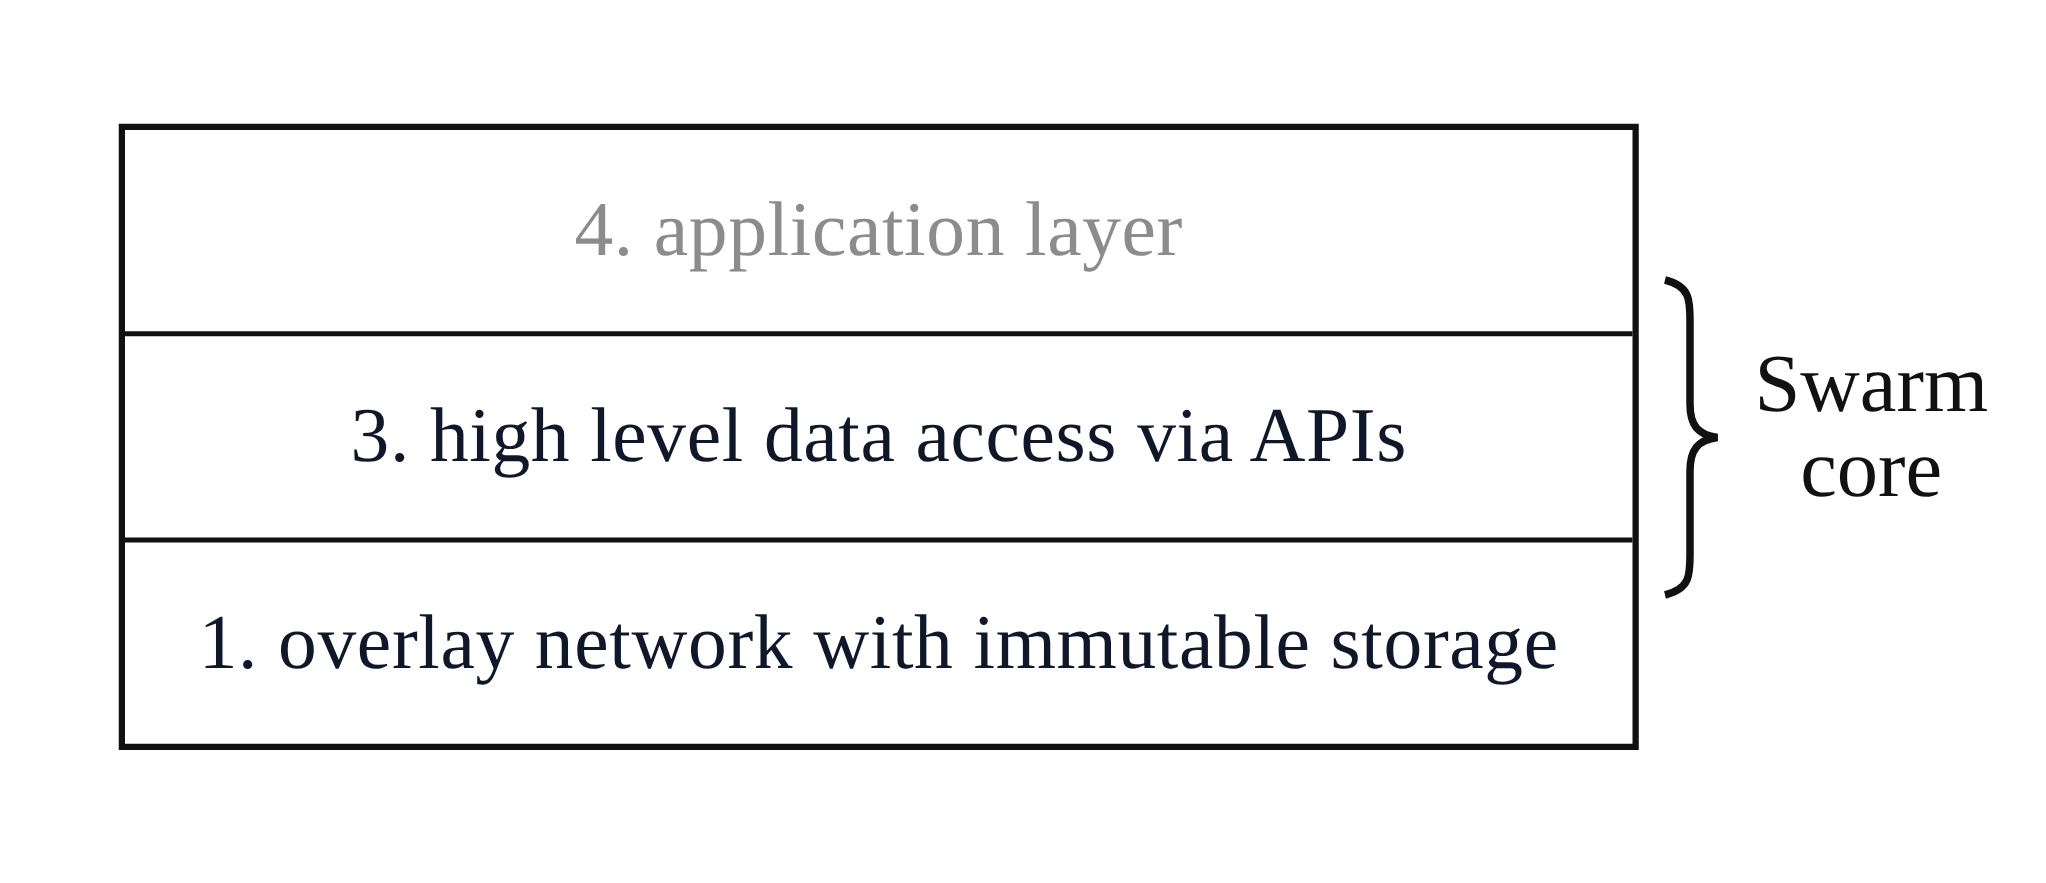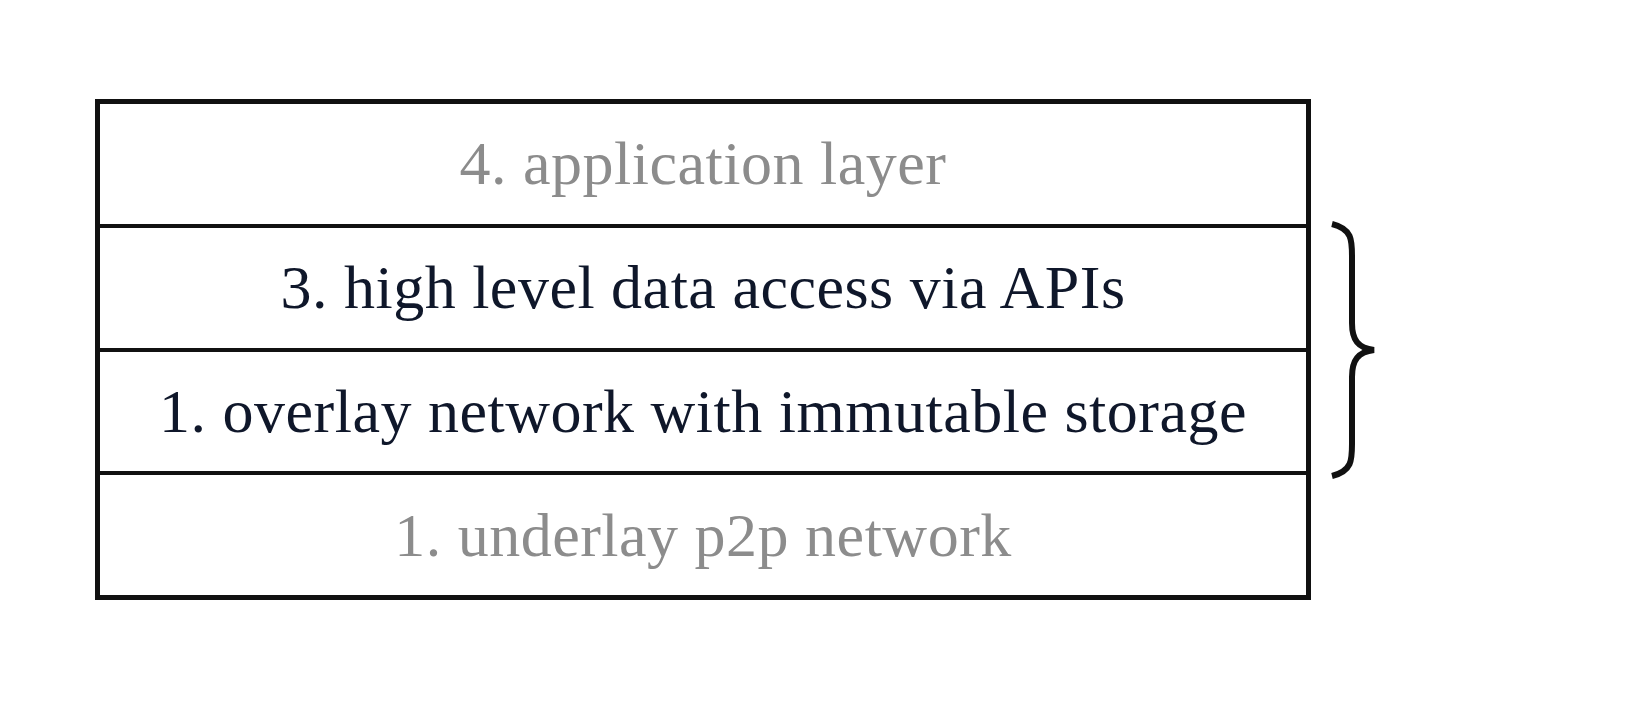--- a/index.html
+++ b/index.html
@@ -72,24 +72,25 @@
   <div class="stack-box">
     <div class="layer-row muted">
       <span class="layer-label">4. application layer</span>
     </div>
     <div class="layer-row">
       <span class="layer-label">3. high level data access via APIs</span>
     </div>
     <div class="layer-row">
       <span class="layer-label">1. overlay network with immutable storage</span>
     </div>
-    <div class="layer-row muted">
-      <span class="layer-label">1. underlay p2p network</span>
-    </div>
   </div>
 
   <svg class="brace" viewBox="0 0 58 260" preserveAspectRatio="none">
     <path d="M10,4 C30,9 30,20 30,36 L30,103 C30,120 36,128 52,130
              C36,132 30,140 30,157 L30,224 C30,240 30,251 10,256" fill="none" stroke="#111111" stroke-width="6" stroke-linecap="butt"></path>
   </svg>
 
+  <div class="brace-label">
+    <div>Swarm</div>
+    <div>core</div>
+  </div>
 
 </div>
 
 </body></html>

